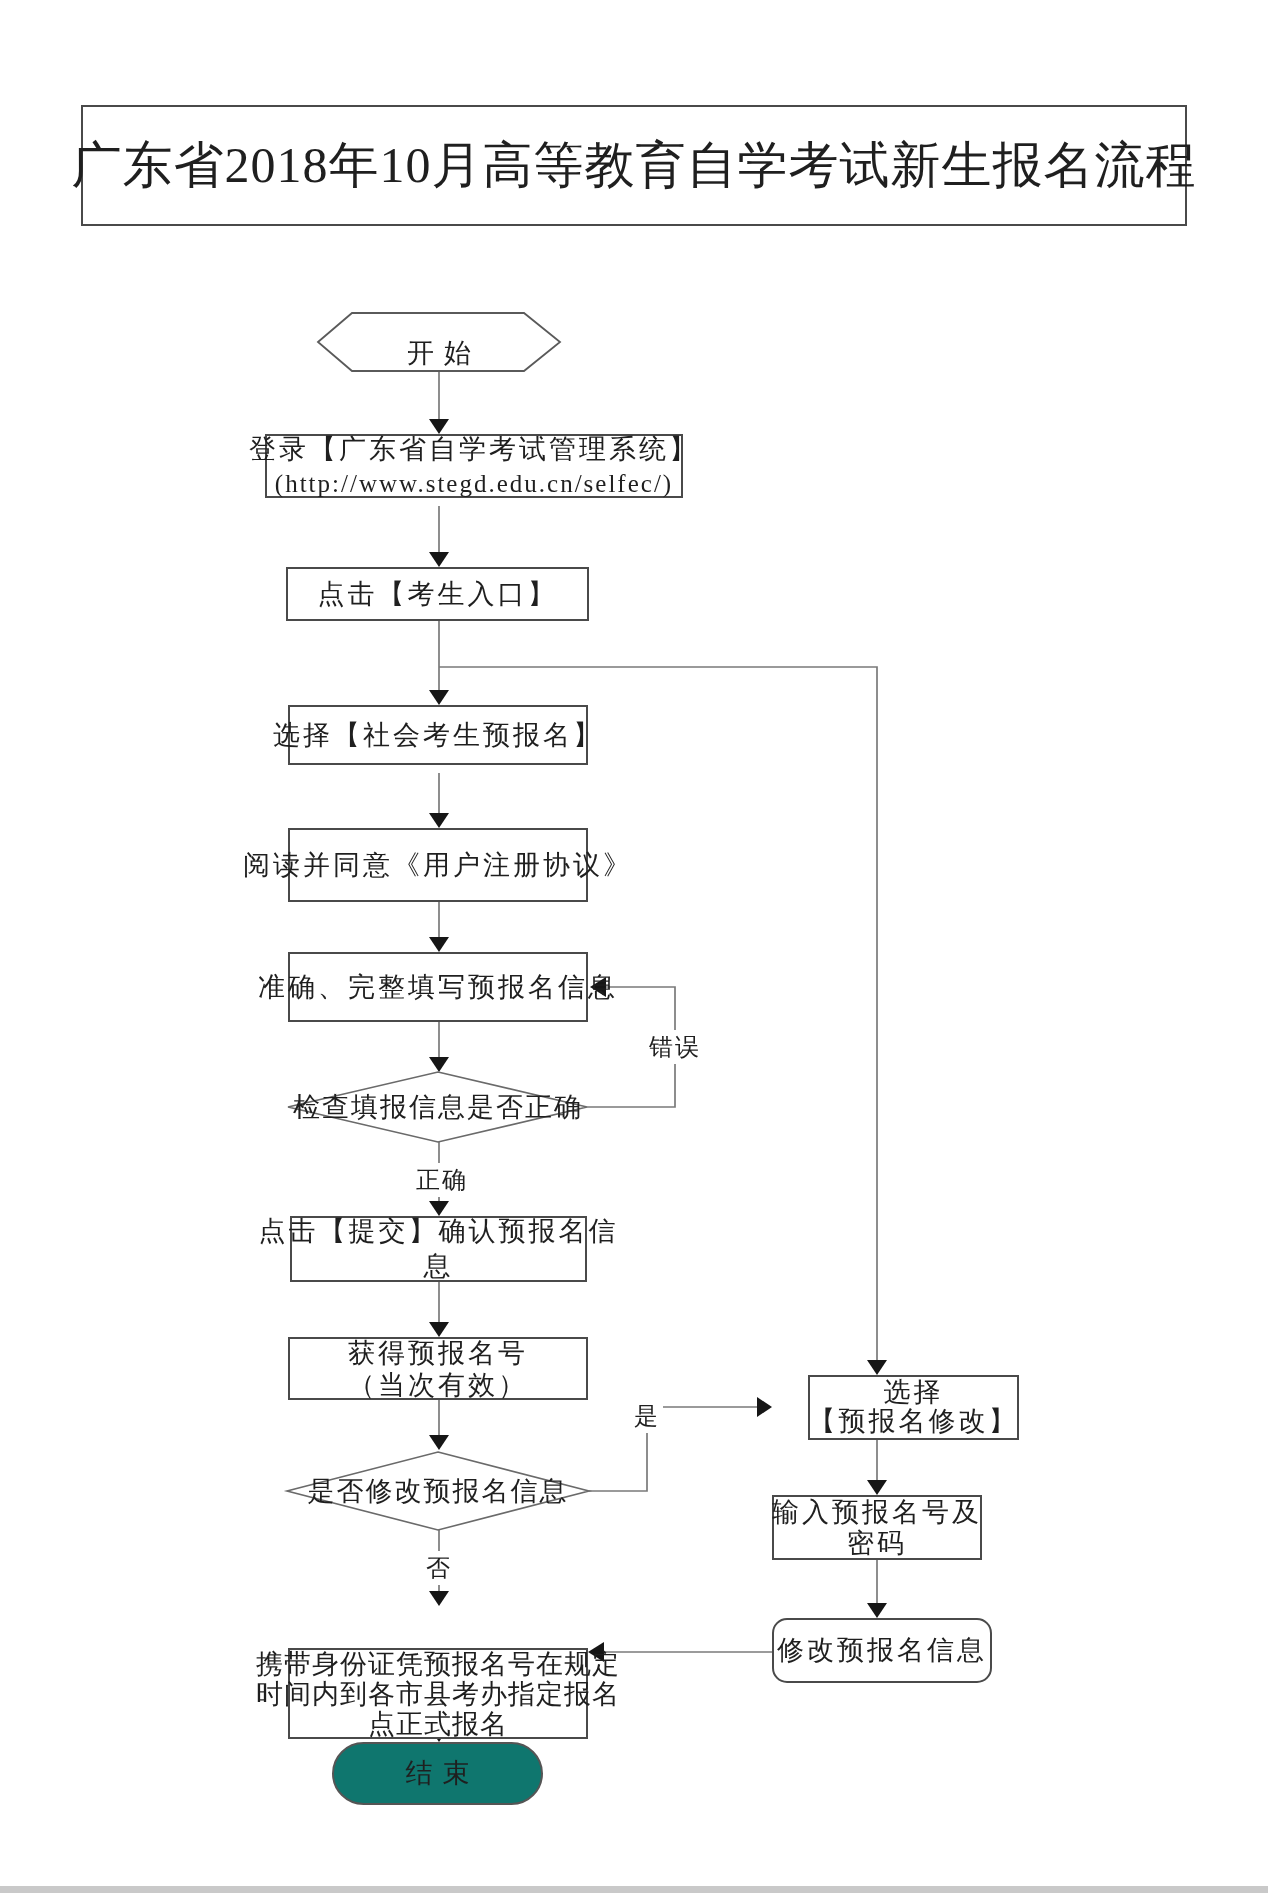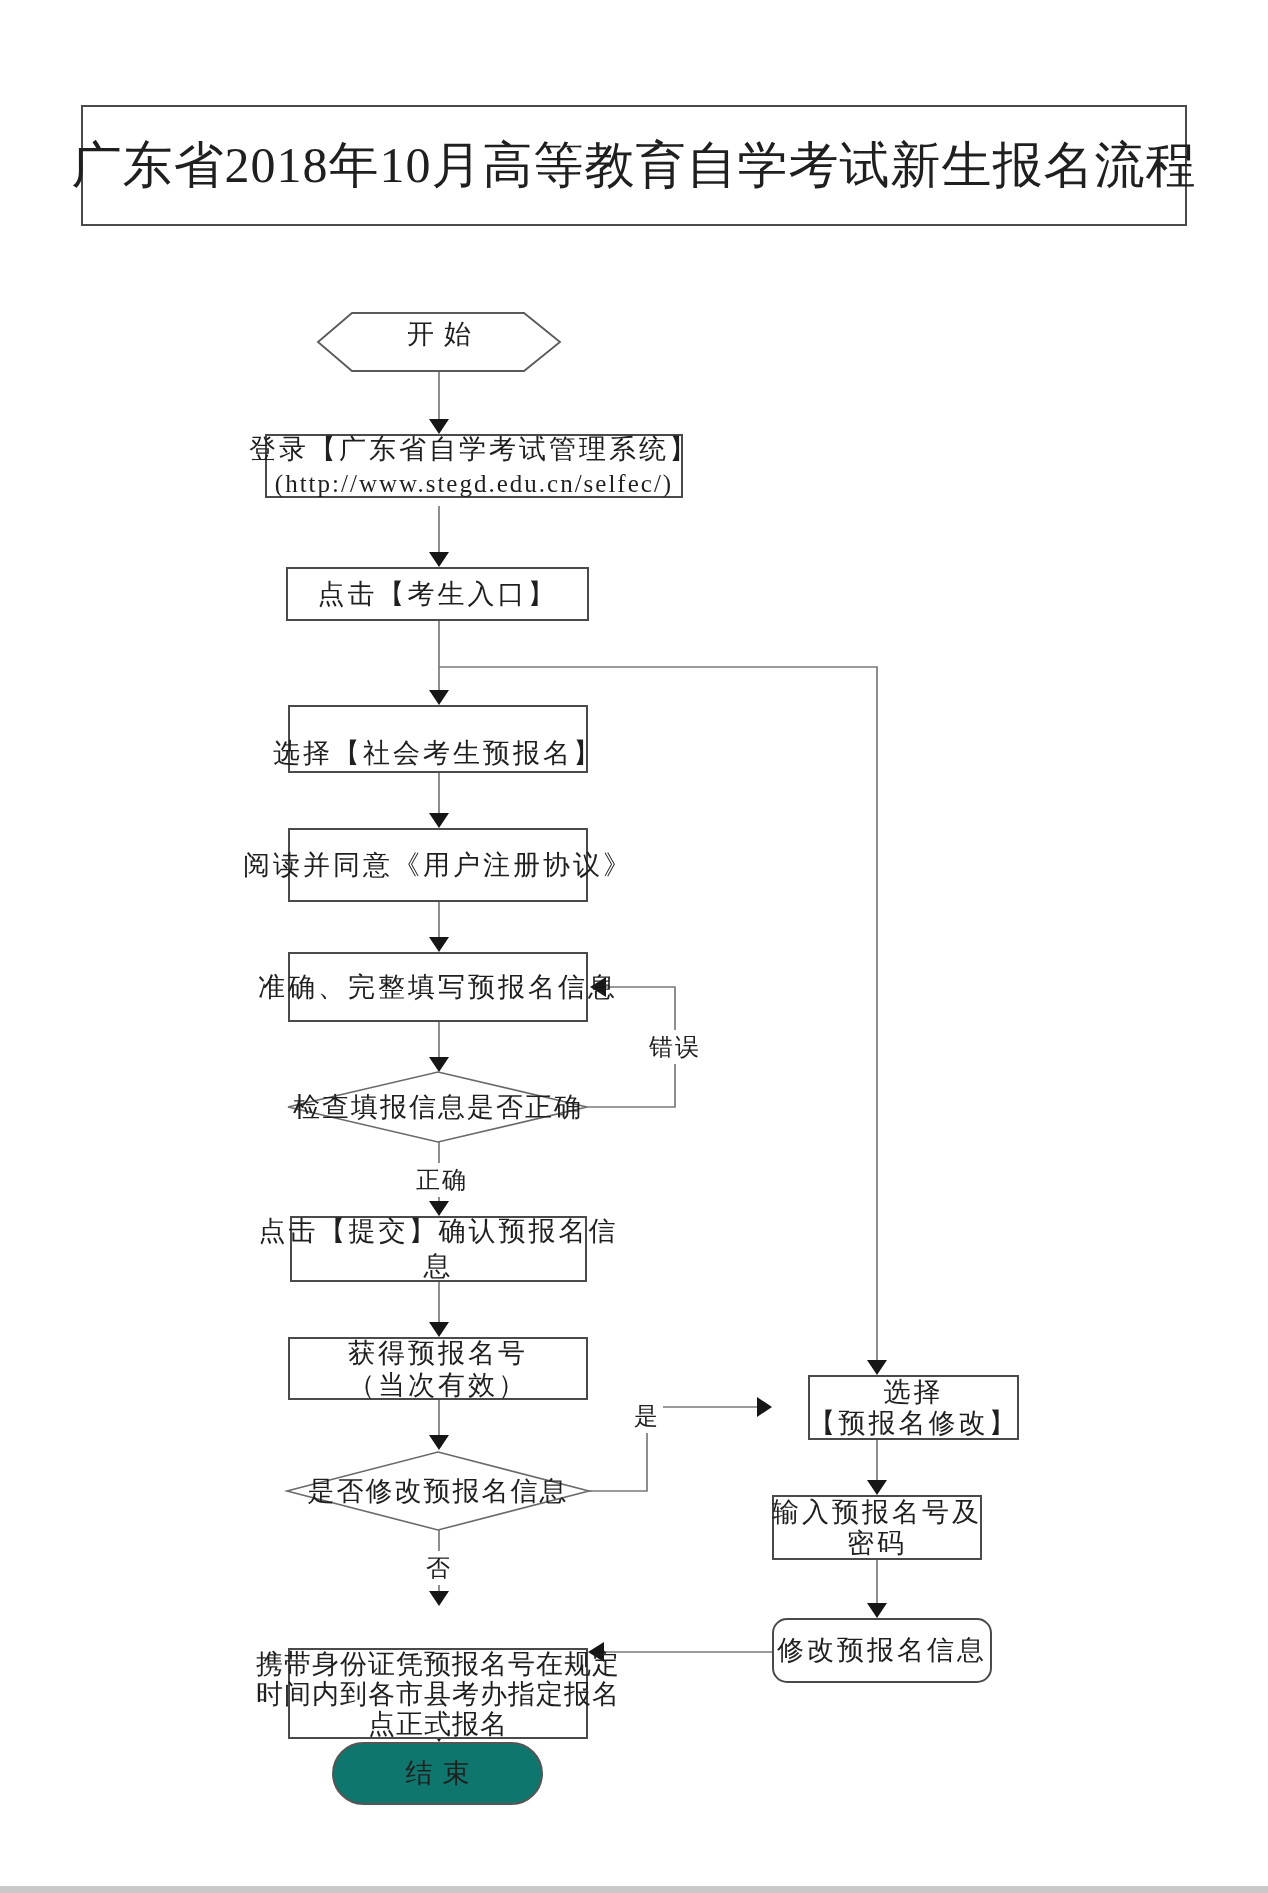--- a/index.html
+++ b/index.html
@@ -151,32 +151,32 @@
     <polygon points="318,342 352,313 524,313 560,342 524,371 352,371" fill="#ffffff" stroke="#5a5a5a" stroke-width="1.8"></polygon>
 
     <polygon points="438,1072 587,1107 438,1142 288,1107" fill="#ffffff" stroke="#6a6a6a" stroke-width="1.6"></polygon>
     <polygon points="438,1452 589,1491 438,1530 287,1491" fill="#ffffff" stroke="#6a6a6a" stroke-width="1.6"></polygon>
   </svg>
 
   <div class="title-box" style="left:81px; top:105px; width:1106px; height:121px;">
     <div class="title-text">广东省2018年10月高等教育自学考试新生报名流程</div>
   </div>
 
-  <div class="shape-label terminator-label" style="left:439px; top:334px;">开始</div>
+  <div class="shape-label terminator-label" style="left:439px; top:353px;">开始</div>
 
   <div class="box" style="left:229px; top:434px; width:418px; height:64px;margin-left:36px;">
     <div class="node-text">登录【广东省自学考试管理系统】</div>
     <div class="url-text">(http://www.stegd.edu.cn/selfec/)</div>
   </div>
 
   <div class="box" style="left:286px; top:567px; width:303px; height:54px;">
     <div class="node-text">点击【考生入口】</div>
   </div>
 
-  <div class="box" style="left:288px; top:705px; width:300px; height:68px;justify-content:flex-end;">
+  <div class="box" style="left:288px; top:705px; width:300px; height:60px;">
     <div class="node-text">选择【社会考生预报名】</div>
   </div>
 
   <div class="box" style="left:288px; top:828px; width:300px; height:74px;">
     <div class="node-text">阅读并同意《用户注册协议》</div>
   </div>
 
   <div class="box" style="left:288px; top:952px; width:300px; height:70px;">
     <div class="node-text">准确、完整填写预报名信息</div>
   </div>
@@ -195,21 +195,21 @@
 
   <div class="box" style="left:288px; top:1337px; width:300px; height:63px;">
     <div class="node-text" style="line-height:32px;">获得预报名号</div>
     <div class="node-text" style="line-height:32px;">（当次有效）</div>
   </div>
 
   <div class="shape-label" style="left:438px; top:1491px;">是否修改预报名信息</div>
 
   <div class="box" style="left:772px; top:1375px; width:211px; height:65px;margin-left:36px;">
     <div class="node-text" style="line-height:31px;">选择</div>
-    <div class="node-text" style="line-height:31px;">【预报名修改】</div>
+    <div class="node-text" style="line-height:31px;font-family:Liberation Mono, monospace;">【预报名修改】</div>
   </div>
 
   <div class="box" style="left:772px; top:1495px; width:210px; height:65px;">
     <div class="node-text" style="line-height:31px;">输入预报名号及</div>
     <div class="node-text" style="line-height:31px;">密码</div>
   </div>
 
   <div class="box" style="left:772px; top:1618px; width:220px; height:65px;border-radius:15px;">
     <div class="node-text">修改预报名信息</div>
   </div>

